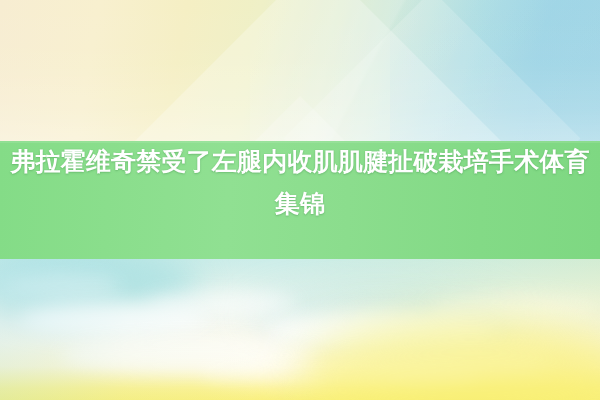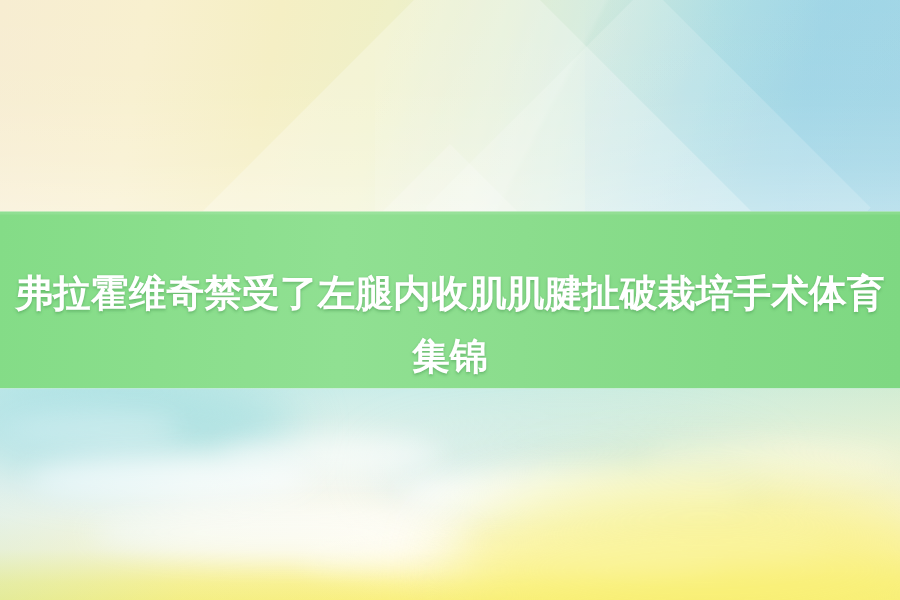--- a/index.html
+++ b/index.html
@@ -116,21 +116,21 @@
     width: 600px;
     height: 118px;
     background: linear-gradient(92deg,
         #84dc87 0%,
         #8ade8c 18%,
         #90e092 38%,
         #8bdd8d 58%,
         #83da86 80%,
         #7ed882 100%);
     display: flex;
-    align-items: flex-end;
+    align-items: flex-start;
     justify-content: center;
   }
   .band-top-edge {
     position: absolute;
     left: 0; top: 0;
     width: 600px; height: 2px;
     background: rgba(255,255,255,0.10);
   }
 
   .headline {

